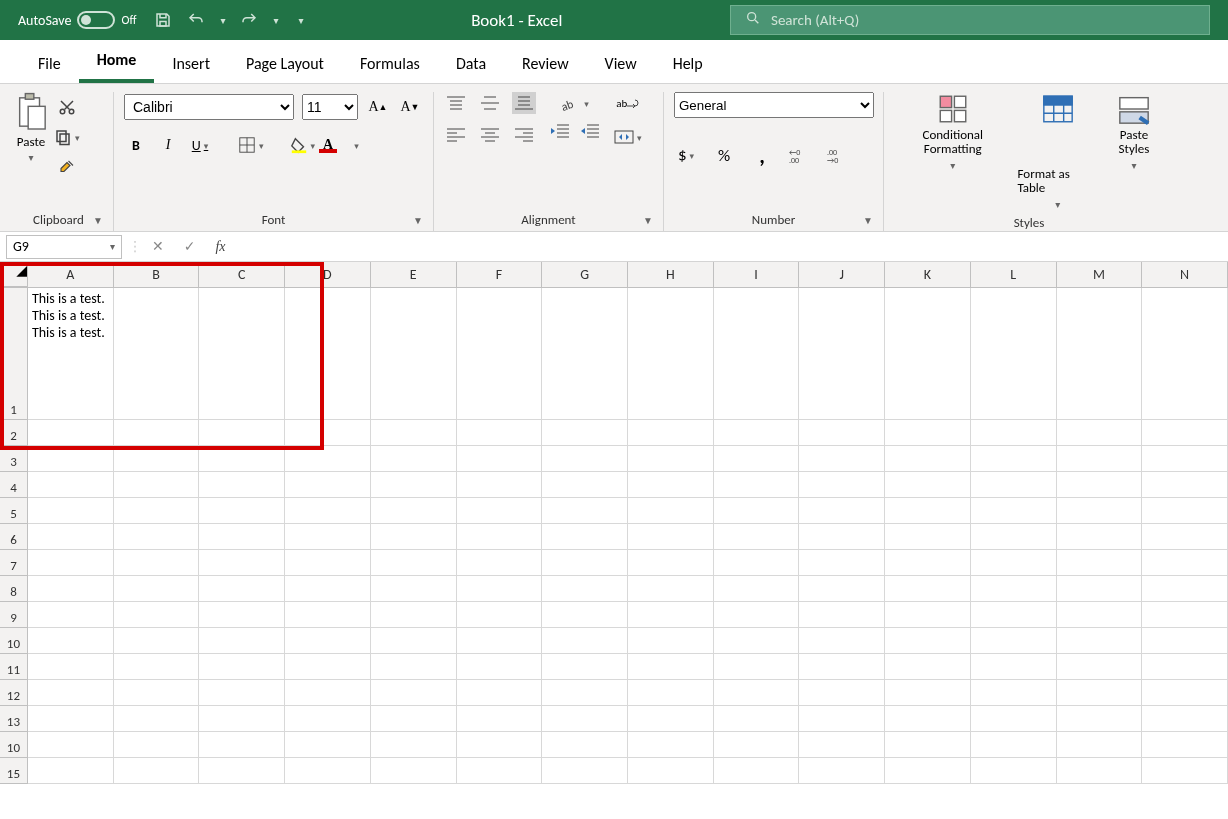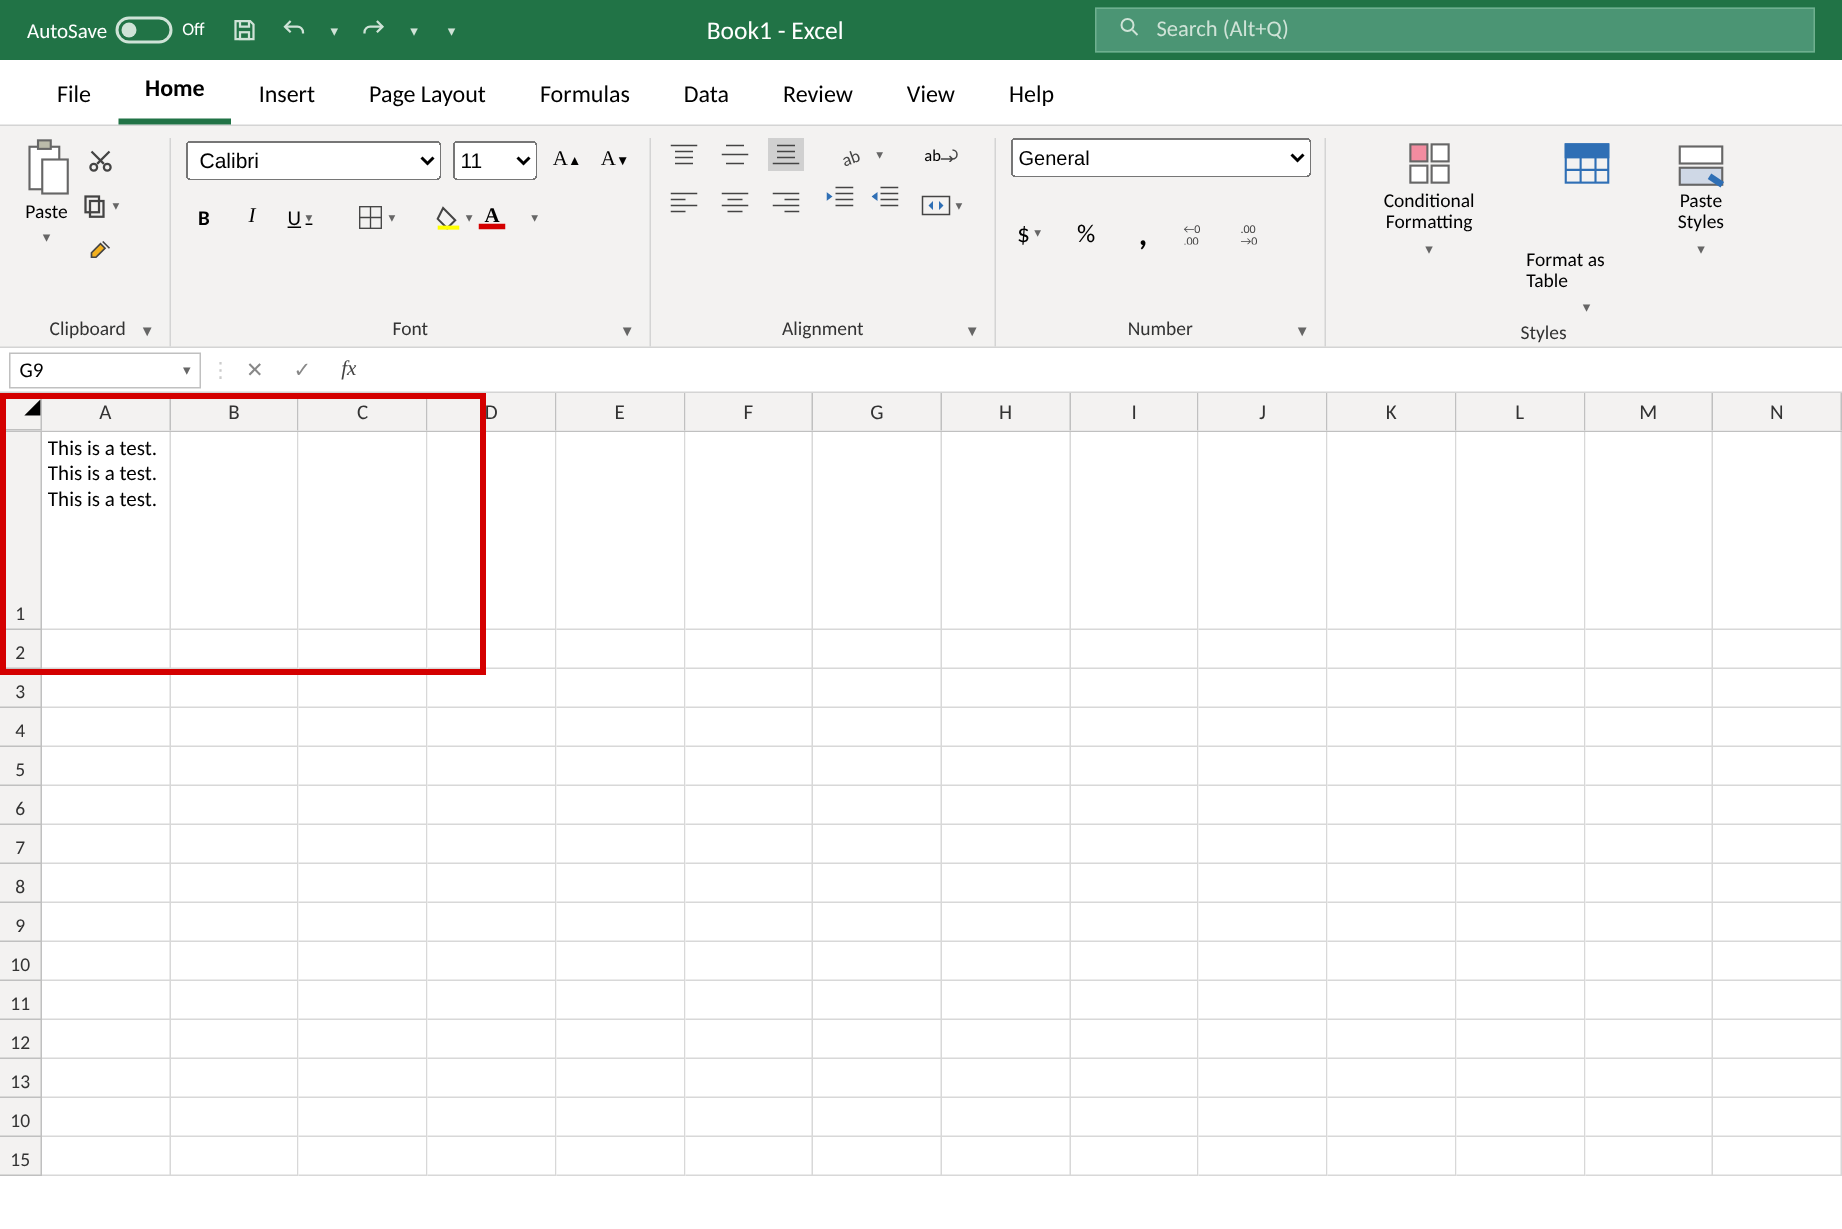--- a/index.html
+++ b/index.html
@@ -31,21 +31,21 @@
 
   select.font-box { width:170px; height:26px; font-size:14px; padding:0 4px; }
   select.size-box { width:56px; height:26px; font-size:14px; }
 
   .align-grid { display:grid; grid-template-columns:repeat(3,24px); gap:6px 10px; }
   .align-extra { display:flex; flex-direction:column; gap:6px; margin-left:8px; }
 
   .num-fmt select { width:200px; height:26px; }
 
   .formula-bar { height: 30px; border-bottom: 1px solid #d4d4d4; display: flex; align-items: center; }
-  .name-box { width: 128px; height: 24px; border: 1px solid #c0c0c0; display:flex; align-items:center; justify-content:space-between; padding: 0 6px; margin: 2px 6px; font-size: 14px; }
+  .name-box { width: 116px; height: 24px; border: 1px solid #c0c0c0; display:flex; align-items:center; justify-content:space-between; padding: 0 6px; margin: 2px 6px; font-size: 14px; }
   .fb-cancel, .fb-enter, .fx { color:#888; padding: 0 10px; font-size:14px; }
   .fx { font-style: italic; font-family: "Times New Roman", serif; color:#444; }
   .fb-input { flex:1; height:24px; border:none; outline:none; font-size:14px; padding:0 4px; }
   .col-headers { display:flex; height:26px; border-bottom:1px solid #c0c0c0; }
   .corner { width:28px; border-right:1px solid #c0c0c0; border-bottom:1px solid #c0c0c0; background:#f3f2f1; position:relative; text-align:right;}
   .col-head { width:86px; text-align:center; font-size:14px; background:#f3f2f1; border-right:1px solid #c0c0c0; line-height:26px; color:#333; }
   .grid { position:relative; }
   .row { display:flex; }
   .row-head { width:28px; text-align:center; font-size:13px; background:#f3f2f1; border-right:1px solid #c0c0c0; border-bottom:1px solid #c0c0c0; color:#333; display:flex; align-items:flex-end; justify-content:center; padding-bottom:2px;}
   .cell { width:86px; border-right:1px solid #d8d8d8; border-bottom:1px solid #d8d8d8; font-size:14px; padding:2px 4px; background:#fff; }

